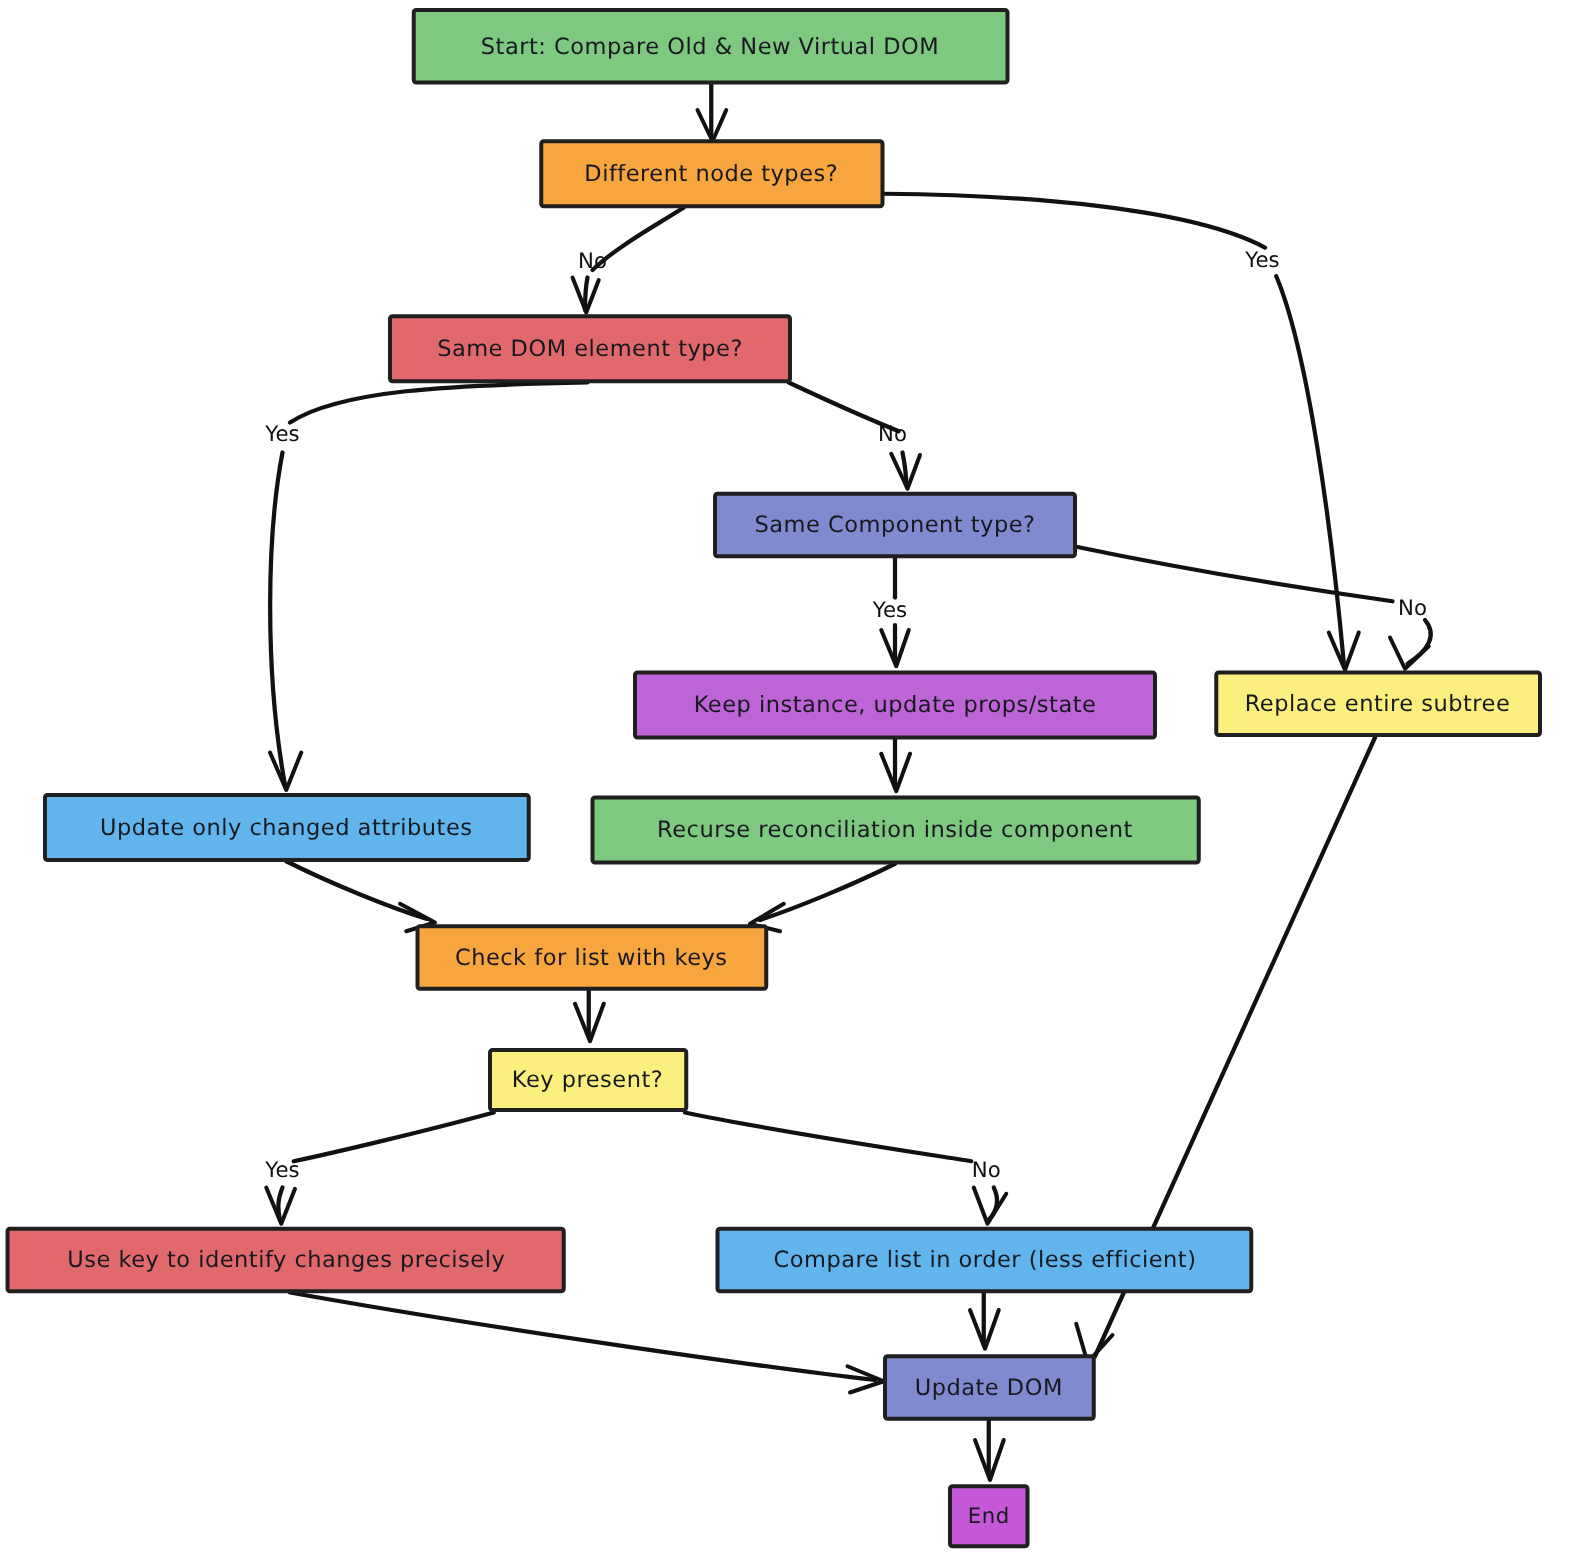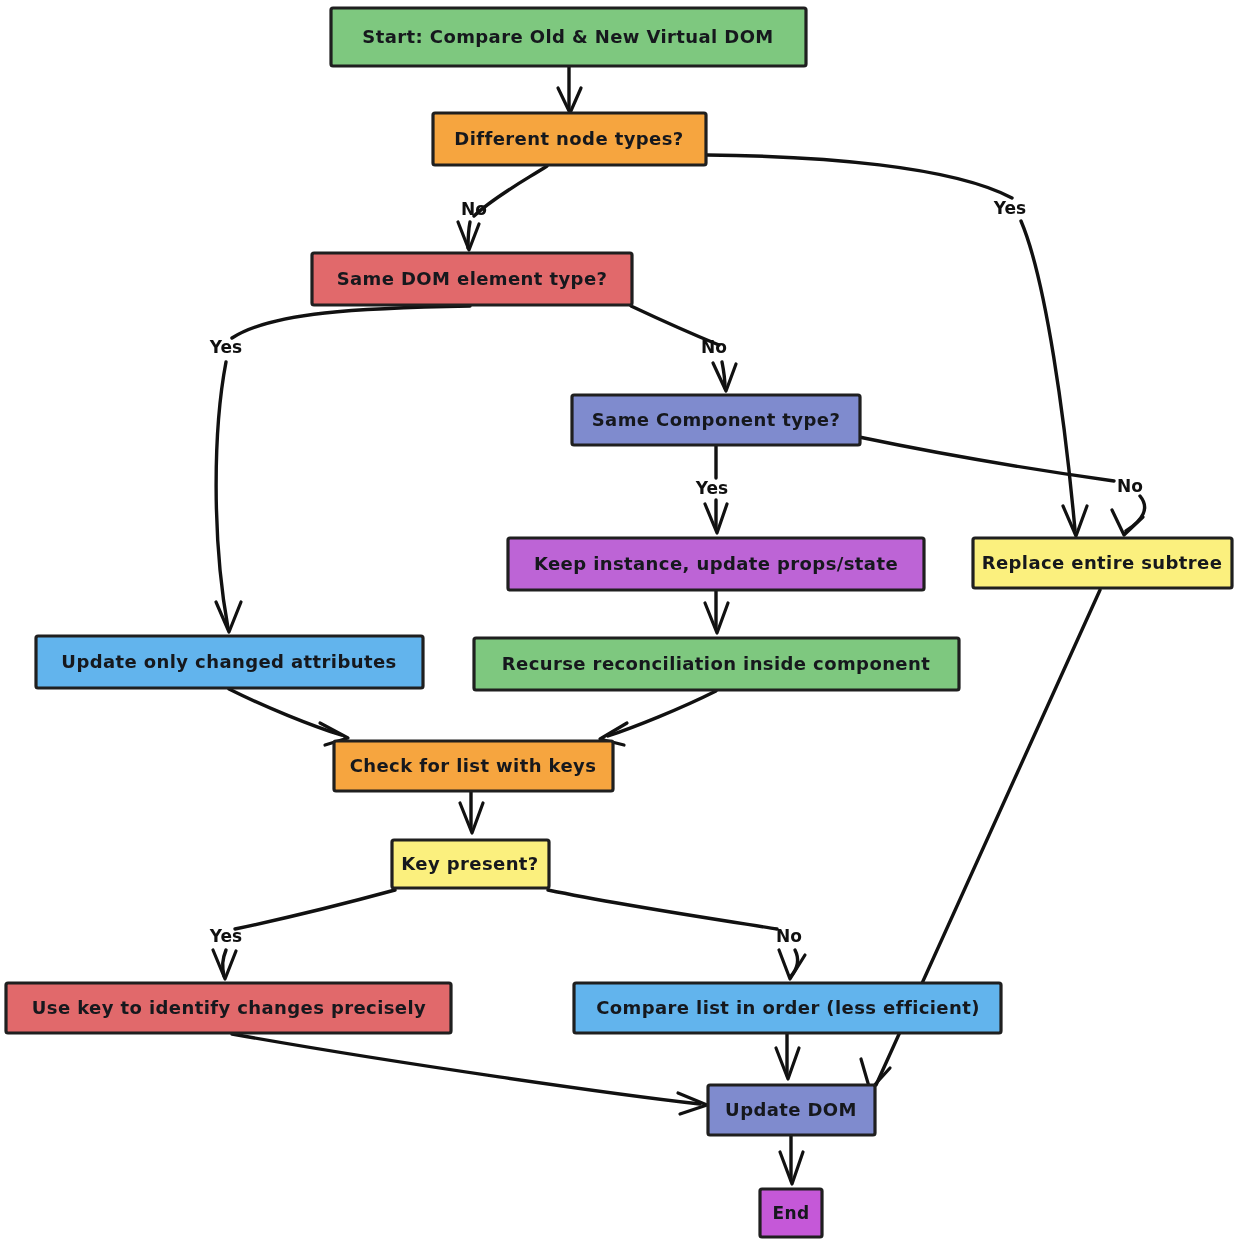--- a/index.html
+++ b/index.html
@@ -11,21 +11,20 @@
     width: 1260px;
     height: 1248px;
     font-family: "DejaVu Sans", sans-serif;
     overflow: hidden;
   }
   #flow-root {
     position: relative;
     width: 1260px;
     height: 916px;
     background: #ffffff;
-    font-weight: bold;
   }
   svg#flow-svg {
     position: absolute;
     left: 0;
     top: 0;
     width: 1260px;
     height: 1248px;
     display: block;
   }
   .node-rect {

